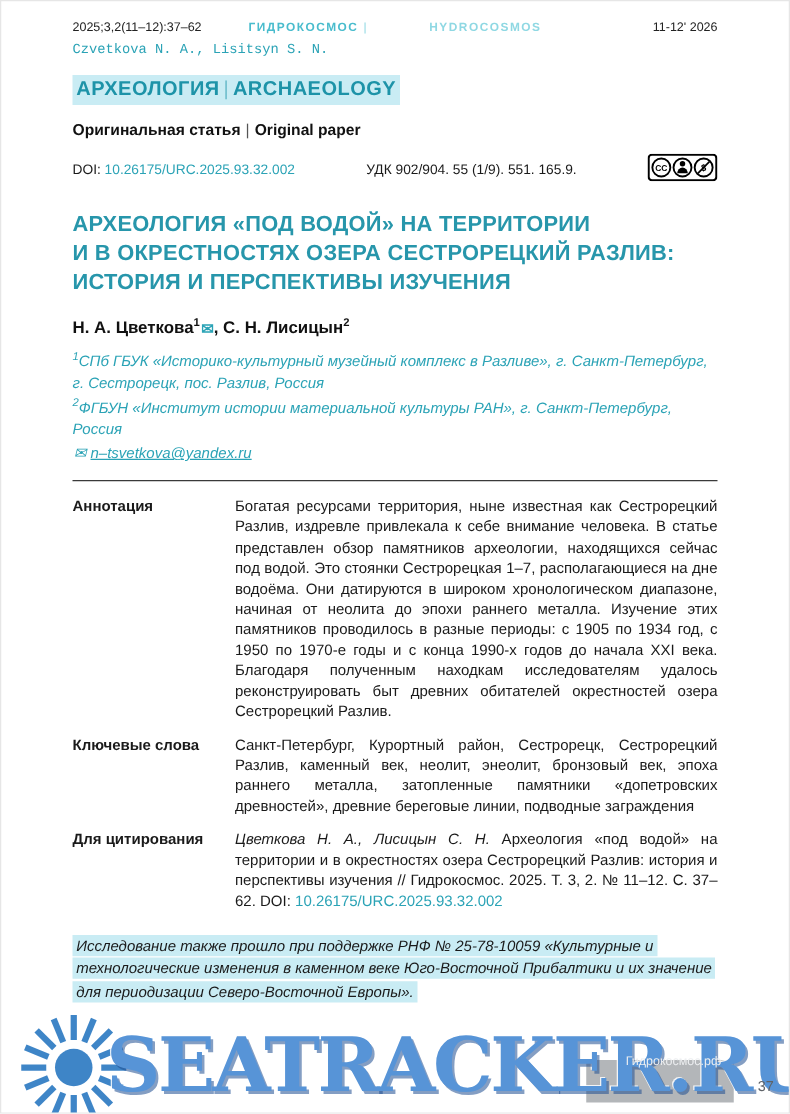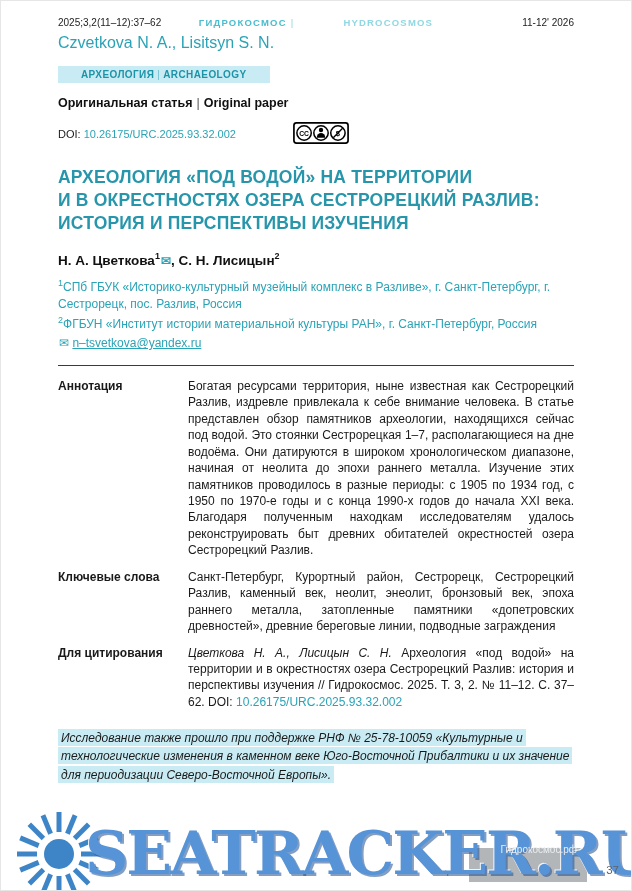--- a/index.html
+++ b/index.html
@@ -16,25 +16,25 @@
   .content{padding:16px 57px 0 57px;}
 
   
   .running-head{display:flex;align-items:baseline;font-size:10px;color:#222;}
   .running-head .left{flex:1;text-align:left;}
   .running-head .center{flex:0 0 auto;font-weight:bold;letter-spacing:1.2px;font-size:9.5px;}
   .running-head .center .ru{color:#49bccd;}
   .running-head .center .div{color:#8fd8e3;font-weight:normal;margin:0 4px;}
   .running-head .center .en{color:#8fd8e3;padding-left:45px;}
   .running-head .right{flex:1;text-align:right;}
-  .translit{margin-top:6px;font-size:16px;color:#2ba3b6;}
+  .translit{margin-top:6px;font-size:11px;color:#2ba3b6;font-family:Liberation Mono, monospace;}
 
   
   .section-badge{display:inline-block;margin-top:14px;background:#c9ecf4;color:#1d93a8;
-    font-weight:bold;font-size:10px;letter-spacing:.4px;padding:3px 23px;}
+    font-weight:bold;font-size:16px;letter-spacing:.4px;padding:3px 3px;}
   .section-badge .div{font-weight:normal;color:#6fbecd;margin:0 3px;}
   .article-type{margin-top:13px;font-size:12.5px;font-weight:bold;color:#111;}
   .article-type .div{font-weight:normal;color:#555;margin:0 4px;}
 
   
   .meta-row{display:flex;align-items:center;margin-top:12px;font-size:11px;}
   .meta-row .doi{flex:0 0 235px;}
   .meta-row .udk{flex:1;}
   .meta-row .cc{flex:0 0 auto;}
   a.link{color:#2ba3b6;text-decoration:none;cursor:pointer;}
@@ -42,21 +42,21 @@
 
   
   .title{margin:20px 0 16px 0;font-size:17.5px;font-weight:bold;line-height:1.32;
     color:#2796ab;letter-spacing:.2px;}
   .title span{display:block;}
 
   
   .authors{font-size:13.5px;font-weight:bold;color:#111;}
   .authors sup{font-size:9px;}
   .mail-glyph{color:#2ba3b6;font-size:12px;margin-left:1px;}
-  .affiliations{margin-top:9px;color:#2ba3b6;font-size:12px;line-height:1.4;}
+  .affiliations{margin-top:9px;font-style:italic;color:#2ba3b6;font-size:12px;line-height:1.4;}
   .affiliations p{margin:0 0 2px 0;}
   .affiliations sup{font-size:9px;}
   .email-line{margin-top:3px;}
 
   .rule{border:none;border-top:1.2px solid #3a3a3a;margin:13px 0 12px 0;}
 
   
   .row{display:flex;margin-bottom:10px;font-size:12px;line-height:1.37;}
   .row .label{flex:0 0 122px;font-weight:bold;padding-right:8px;}
   .row .text{flex:1;text-align:justify;}
@@ -103,20 +103,21 @@
 
     <div class="article-type">
       <span>Оригинальная статья</span><span class="div">|</span><span>Original paper</span>
     </div>
 
     <div class="meta-row">
       <span class="doi">
         <span>DOI:</span>
         <a class="link">10.26175/URC.2025.93.32.002</a>
       </span>
+      <span class="udk">УДК 902/904. 55 (1/9). 551. 165.9.</span>
       <span class="cc">
         <svg width="56" height="22" viewBox="0 0 66 26" aria-hidden="true">
           <rect x="1" y="1" width="64" height="24" rx="3" fill="#fff" stroke="#000" stroke-width="2"></rect>
           <circle cx="13" cy="13" r="8.5" fill="none" stroke="#000" stroke-width="1.8"></circle>
           <text x="13" y="16" font-size="8" font-weight="bold" text-anchor="middle" font-family="Liberation Sans, sans-serif">CC</text>
           <circle cx="33" cy="13" r="8.5" fill="none" stroke="#000" stroke-width="1.8"></circle>
           <circle cx="33" cy="9.5" r="2.6" fill="#000"></circle>
           <path d="M28 18.5 a5 5.5 0 0 1 10 0 z" fill="#000"></path>
           <circle cx="53" cy="13" r="8.5" fill="none" stroke="#000" stroke-width="1.8"></circle>
           <text x="53" y="16.5" font-size="9" font-weight="bold" text-anchor="middle" font-family="Liberation Sans, sans-serif">$</text>

